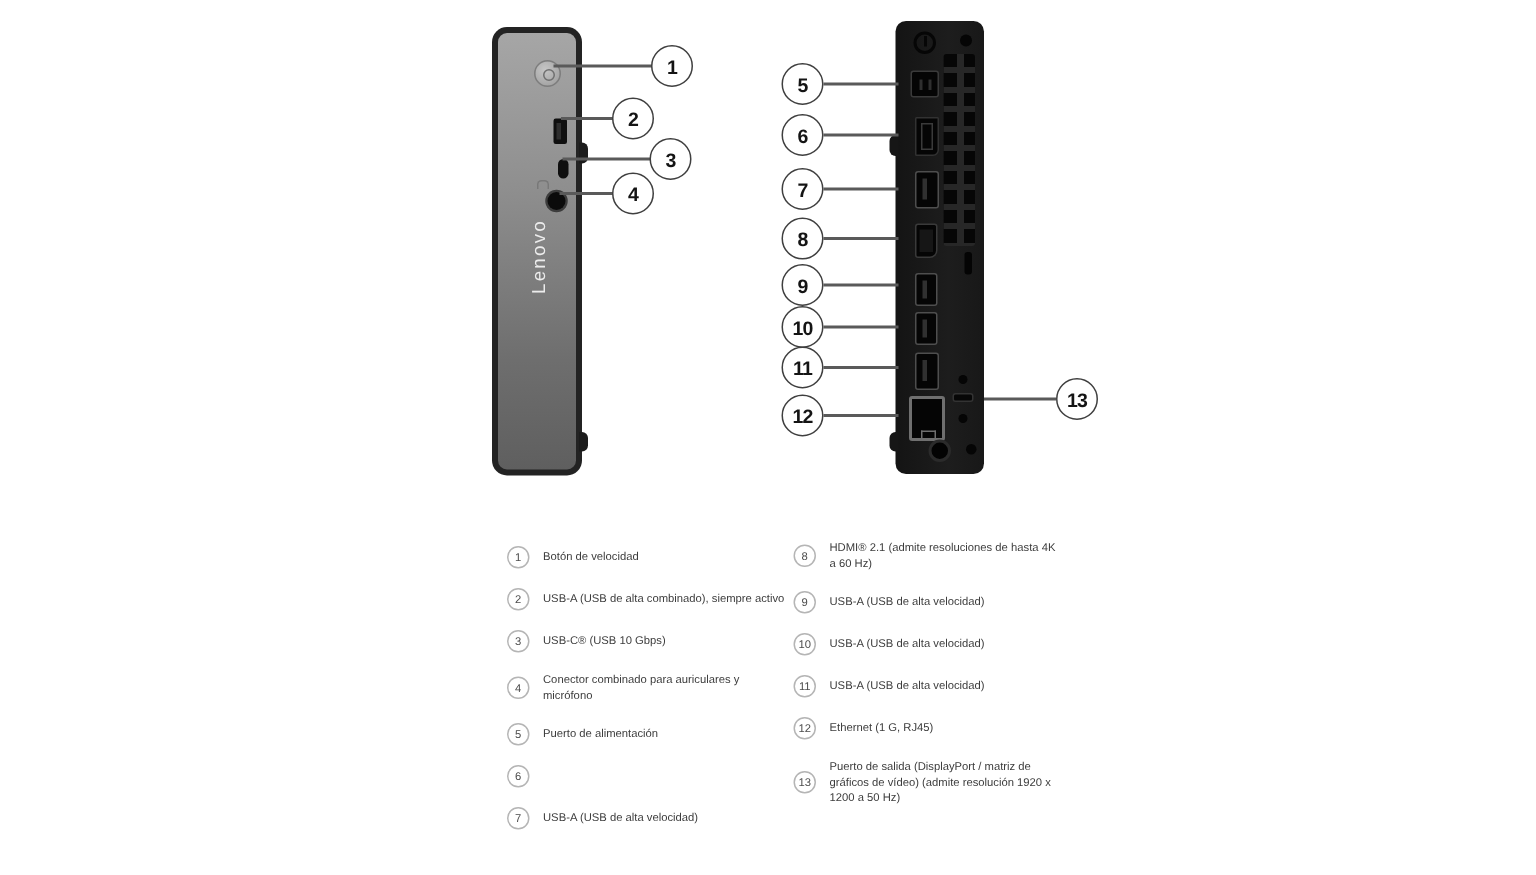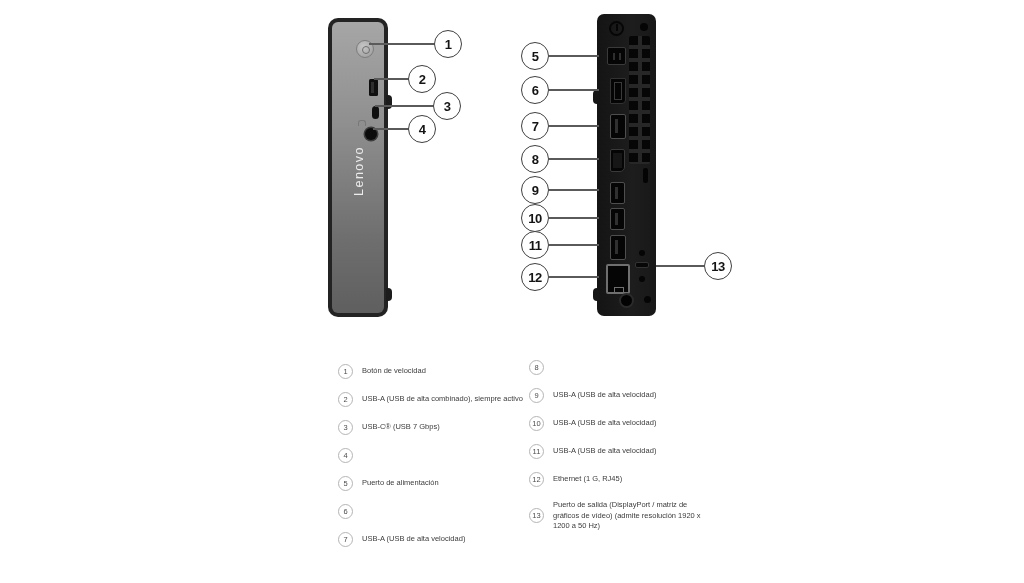--- a/index.html
+++ b/index.html
@@ -182,41 +182,43 @@
     <div class="leg-item">
       <span class="leg-num">1</span>
       <span class="leg-text">Botón de velocidad</span>
     </div>
     <div class="leg-item">
       <span class="leg-num">2</span>
       <span class="leg-text nw">USB-A (USB de alta combinado), siempre activo</span>
     </div>
     <div class="leg-item">
       <span class="leg-num">3</span>
-      <span class="leg-text">USB-C® (USB 7 Gbps)</span>
+      <span class="leg-text">USB-C® (USB 10 Gbps)</span>
     </div>
     <div class="leg-item">
       <span class="leg-num">4</span>
+      <span class="leg-text">Conector combinado para auriculares y micrófono</span>
     </div>
     <div class="leg-item">
       <span class="leg-num">5</span>
       <span class="leg-text">Puerto de alimentación</span>
     </div>
     <div class="leg-item">
       <span class="leg-num">6</span>
     </div>
     <div class="leg-item">
       <span class="leg-num">7</span>
       <span class="leg-text">USB-A (USB de alta velocidad)</span>
     </div>
   </div>
 
   <div class="leg-col" style="left:529px;top:360px;width:178px;">
     <div class="leg-item">
       <span class="leg-num">8</span>
+      <span class="leg-text">HDMI® 2.1 (admite resoluciones de hasta 4K a 60 Hz)</span>
     </div>
     <div class="leg-item">
       <span class="leg-num">9</span>
       <span class="leg-text">USB-A (USB de alta velocidad)</span>
     </div>
     <div class="leg-item">
       <span class="leg-num">10</span>
       <span class="leg-text">USB-A (USB de alta velocidad)</span>
     </div>
     <div class="leg-item">

